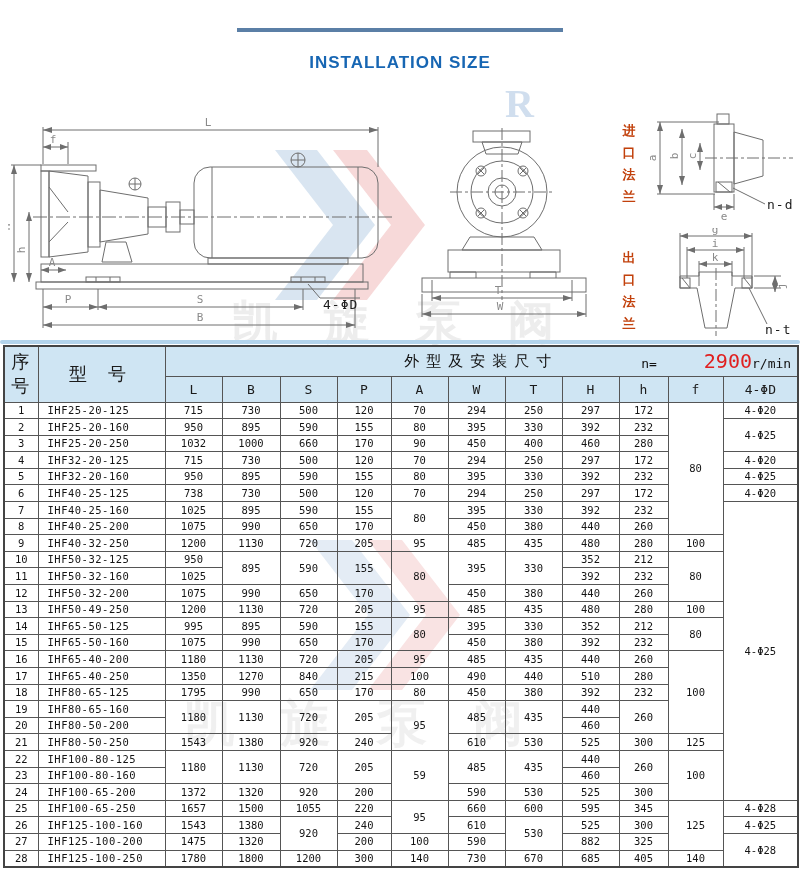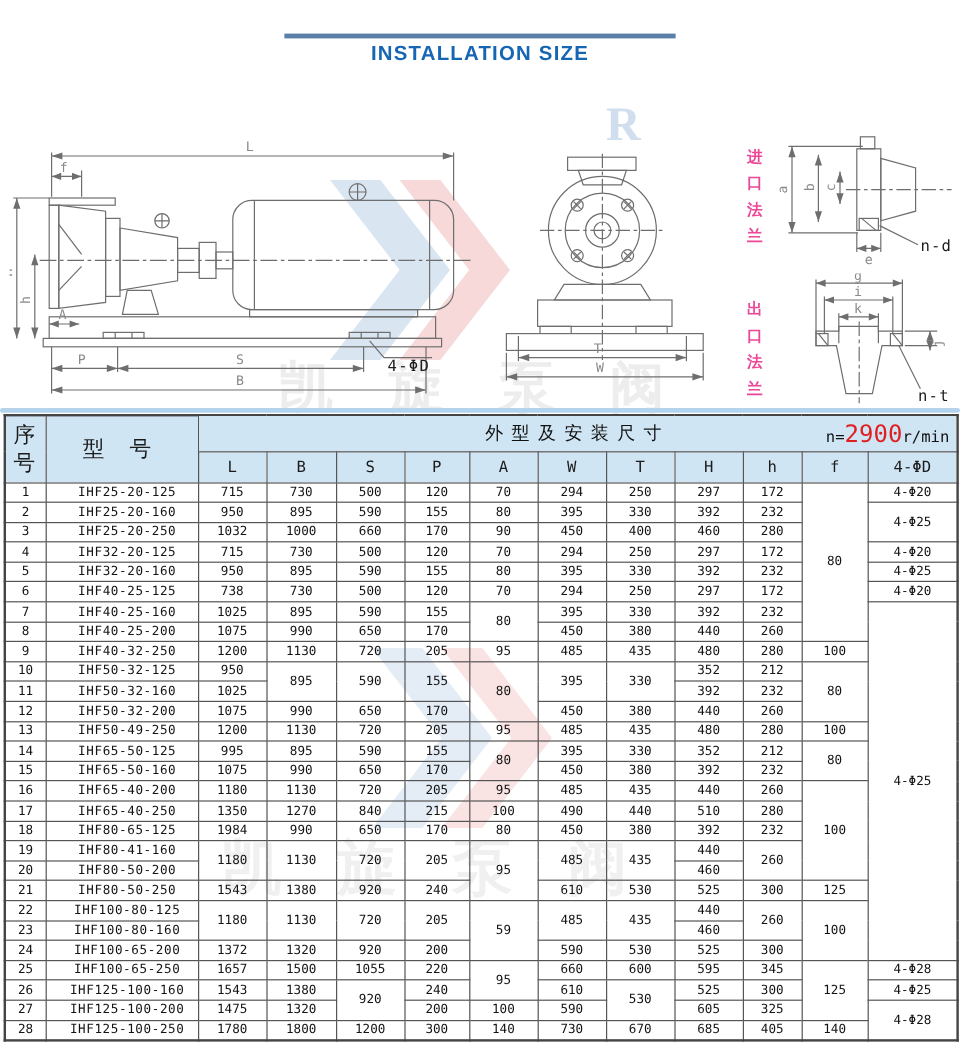--- a/index.html
+++ b/index.html
@@ -21,31 +21,31 @@
   }
   
   .title-wrap{position:absolute;left:237px;top:28px;width:326px;text-align:center;}
   .title-rule{height:0;border-top:2px solid var(--rule-blue);}
   .title-zh{
     color:var(--title-blue);font-size:34px;font-weight:bold;letter-spacing:10px;
     line-height:46px;
   }
   .title-en{
     color:var(--title-blue);font-size:17px;font-weight:bold;letter-spacing:1px;
-    line-height:26px;margin-top:0;
+    line-height:26px;margin-top:18px;
   }
   
   .drawing{position:absolute;}
   svg text{font-family:"DejaVu Sans Mono",monospace;fill:var(--dim-text);font-size:11px;}
   svg .dk{fill:#1c1c1c;font-size:13px;letter-spacing:1px;}
   svg line,svg path,svg rect,svg circle,svg polygon,svg polyline{
     stroke:var(--draw-line);fill:none;stroke-width:1;
   }
   .flange-label{
-    position:absolute;width:18px;color:#ec4899;font-size:13px;line-height:22px;
+    position:absolute;width:18px;color:#c2410c;font-size:13px;line-height:22px;
     text-align:center;font-weight:bold;
   }
   
   .wm{position:absolute;pointer-events:none;}
   .wm-text{
     color:rgba(140,140,140,0.16);font-size:46px;font-weight:bold;letter-spacing:46px;
     white-space:nowrap;
   }
   .wm-r{color:rgba(120,160,205,0.35);font-size:40px;font-weight:bold;font-family:"Liberation Serif",serif;}
   
@@ -56,26 +56,26 @@
   th,td{border:1px solid var(--border-cell);text-align:center;padding:0;overflow:hidden;}
   thead th{background:var(--header-bg);font-weight:normal;color:#1b1b1b;}
   .hd-top{height:30px;font-size:15px;}
   .hd-sub th{height:26px;font-size:13px;font-family:"DejaVu Sans Mono",monospace;}
   .hd-no,.hd-model{font-size:18px;letter-spacing:2px;}
   .hd-model{letter-spacing:8px;}
   .hd-span-cell{position:relative;}
   .hd-span-title{letter-spacing:7px;font-size:15px;color:#111;margin-top:35px;}
   .hd-speed{position:absolute;right:6px;top:50%;transform:translateY(-50%);letter-spacing:0;white-space:nowrap;}
   .hd-speed .n{font-size:13px;color:#111;font-family:"DejaVu Sans Mono",monospace;}
-  .hd-speed .v{font-size:20px;color:var(--speed-red);font-family:"DejaVu Sans Mono",monospace;}
+  .hd-speed .v{font-size:20px;color:var(--speed-red);font-family:"DejaVu Sans Mono",monospace;margin-left:47px;}
   tbody td{
     height:16.6px;font-family:"DejaVu Sans Mono",monospace;font-size:10.5px;color:#141414;
     line-height:1;
   }
-  tbody td.c-model{text-align:center;padding-left:9px;letter-spacing:0.5px;}
+  tbody td.c-model{text-align:left;padding-left:9px;letter-spacing:0.5px;}
 </style>
 </head>
 <body>
 
 <div class="title-wrap">
   <div class="title-rule"></div>
   <div class="title-rule"></div>
   <div class="title-en">INSTALLATION SIZE</div>
 </div>
 
@@ -573,33 +573,33 @@
           <td>215</td>
           <td>100</td>
           <td>490</td>
           <td>440</td>
           <td>510</td>
           <td>280</td>
         </tr>
         <tr>
           <td class="c-no">18</td>
           <td class="c-model">IHF80-65-125</td>
-          <td>1984</td>
+          <td>1795</td>
           <td>990</td>
           <td>650</td>
           <td>170</td>
           <td>80</td>
           <td>450</td>
           <td>380</td>
           <td>392</td>
           <td>232</td>
         </tr>
         <tr>
           <td class="c-no">19</td>
-          <td class="c-model">IHF80-41-160</td>
+          <td class="c-model">IHF80-65-160</td>
           <td rowspan="2">1180</td>
           <td rowspan="2">1130</td>
           <td rowspan="2">720</td>
           <td rowspan="2">205</td>
           <td rowspan="3">95</td>
           <td rowspan="2">485</td>
           <td rowspan="2">435</td>
           <td>440</td>
           <td rowspan="2">260</td>
         </tr>
@@ -681,21 +681,21 @@
           <td>4-Φ25</td>
         </tr>
         <tr>
           <td class="c-no">27</td>
           <td class="c-model">IHF125-100-200</td>
           <td>1475</td>
           <td>1320</td>
           <td>200</td>
           <td>100</td>
           <td>590</td>
-          <td>605</td>
+          <td>882</td>
           <td>325</td>
           <td rowspan="2">4-Φ28</td>
         </tr>
         <tr>
           <td class="c-no">28</td>
           <td class="c-model">IHF125-100-250</td>
           <td>1780</td>
           <td>1800</td>
           <td>1200</td>
           <td>300</td>

